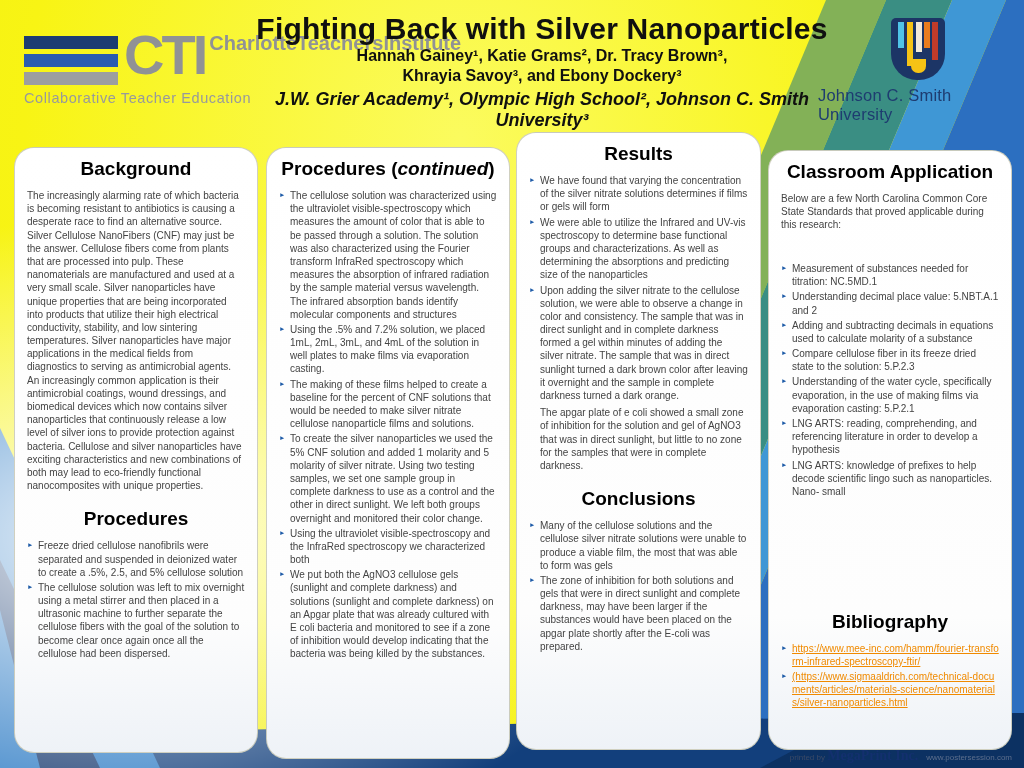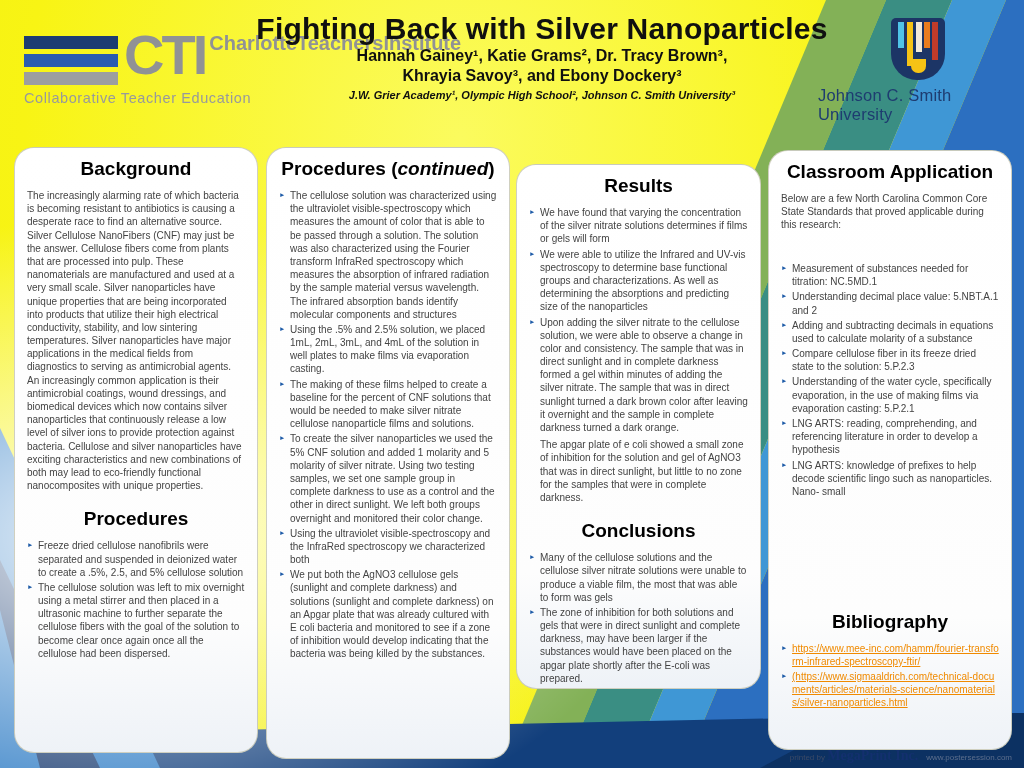--- a/index.html
+++ b/index.html
@@ -8,21 +8,21 @@
     font-family:"Liberation Sans",sans-serif;
     background:radial-gradient(ellipse at 45% 18%, #fbfb5e 0%, var(--poster-yellow,#f8f414) 55%, #efec12 100%);
   }
   #bg-art{position:absolute;left:0;top:0;z-index:0;}
   .glow{position:absolute;left:0;top:0;width:1024px;height:768px;z-index:1;pointer-events:none;
     background:radial-gradient(ellipse at 12% 70%, rgba(255,255,255,.92) 0%, rgba(255,255,255,0) 42%);}
   
   .header-text{position:absolute;left:252px;top:12px;width:580px;text-align:center;z-index:3;color:#101010;}
   .title{font-size:30px;font-weight:bold;letter-spacing:.2px;line-height:1.12;}
   .authors{font-size:16px;font-weight:bold;line-height:1.28;}
-  .affiliations{font-size:11px;font-weight:bold;font-style:italic;margin-top:2px;}
+  .affiliations{font-size:18px;font-weight:bold;font-style:italic;margin-top:2px;}
   
   .cti-wrap{position:absolute;left:24px;top:30px;z-index:3;}
   .cti{display:flex;align-items:flex-start;text-align:right;}
   .cti-bars{display:flex;flex-direction:column;gap:5px;margin-top:6px;}
   .cti-bars div{width:94px;height:13px;}
   .cti-bars .b1{background:var(--logo-navy,#1d3c72);}
   .cti-bars .b2{background:#2a5cb0;}
   .cti-bars .b3{background:#9c9ea0;}
   .cti-acronym{font-size:56px;font-weight:bold;color:var(--logo-gray,#909295);line-height:.88;letter-spacing:-3px;margin:0 4px 0 6px;}
   .cti-words{display:flex;font-size:20px;font-weight:bold;color:var(--logo-gray,#909295);line-height:.98;margin-top:4px;}
@@ -36,21 +36,21 @@
   .shield .s3{left:25px;width:6px;height:30px;background:#f2e9d8;}
   .shield .s4{left:33px;width:6px;height:26px;background:#e87c1e;}
   .shield .s5{left:41px;width:6px;height:38px;background:#c23b2a;}
   .shield .s6{left:20px;top:auto;bottom:7px;width:15px;height:14px;background:#f6c315;border-radius:0 0 7px 7px;}
   .jcsu-name{font-size:16.5px;color:#1e3c70;margin-top:6px;letter-spacing:.2px;}
   
   .card{position:absolute;z-index:2;background:linear-gradient(180deg,#ffffff 0%,#fdfdfd 78%,#eef2f7 100%);
     border:1px solid rgba(170,170,140,.55);border-radius:20px;padding:8px 12px;box-sizing:border-box;overflow:hidden;}
   #card0{left:14px; top:147px;width:244px;height:606px;}
   #card1{left:266px;top:147px;width:244px;height:612px;}
-  #card2{left:516px;top:164px;width:245px;height:525px;}
+  #card2{left:516px;top:132px;width:245px;height:618px;}
   #card3{left:768px;top:150px;width:244px;height:600px;}
   .card h2{font-size:19px;font-weight:bold;color:#000;text-align:center;margin:2px 0 9px;}
   .card h2:not(:first-child){margin-top:16px;}
   .card p{font-size:10px;line-height:1.32;color:#434343;margin:0 0 4px;}
   .card p.indent{padding-left:11px;}
   .card ul{list-style:none;margin:0 0 4px;padding:0;}
   .card li{position:relative;font-size:10px;line-height:1.32;color:#434343;padding-left:11px;margin:0 0 2px;}
   .card li::before{content:"►";position:absolute;left:0;top:2px;font-size:6.5px;color:var(--bullet-blue,#1f5ca8);}
   .it{font-style:italic;}
   .link{color:var(--link-orange,#f08a00);text-decoration:underline;word-break:break-all;cursor:pointer;}
@@ -119,21 +119,21 @@
       <h2><span>Procedures</span></h2>
       <ul>
         <li>Freeze dried cellulose nanofibrils were separated and suspended in deionized water to create a .5%, 2.5, and 5% cellulose solution</li>
         <li>The cellulose solution was left to mix overnight using a metal stirrer and then placed in a ultrasonic machine to further separate the cellulose fibers with the goal of the solution to become clear once again once all the cellulose had been dispersed.</li>
       </ul>
     </div>
   <div class="card" id="card1">
       <h2><span>Procedures (</span><span class="it">continued</span><span>)</span></h2>
       <ul>
         <li>The cellulose solution was characterized using the ultraviolet visible-spectroscopy which measures the amount of color that is able to be passed through a solution. The solution was also characterized using the Fourier transform InfraRed spectroscopy which measures the absorption of infrared radiation by the sample material versus wavelength. The infrared absorption bands identify molecular components and structures</li>
-        <li>Using the .5% and 2.5% solution, we placed 1mL, 2mL, 3mL, and 4mL of the solution in well plates to make films via evaporation casting.</li>
+        <li>Using the .5% and 7.2% solution, we placed 1mL, 2mL, 3mL, and 4mL of the solution in well plates to make films via evaporation casting.</li>
         <li>The making of these films helped to create a baseline for the percent of CNF solutions that would be needed to make silver nitrate cellulose nanoparticle films and solutions.</li>
         <li>To create the silver nanoparticles we used the 5% CNF solution and added 1 molarity and 5 molarity of silver nitrate. Using two testing samples, we set one sample group in complete darkness to use as a control and the other in direct sunlight. We left both groups overnight and monitored their color change.</li>
         <li>Using the ultraviolet visible-spectroscopy and the InfraRed spectroscopy we characterized both</li>
         <li>We put both the AgNO3 cellulose gels (sunlight and complete darkness) and solutions (sunlight and complete darkness) on an Apgar plate that was already cultured with E coli bacteria and monitored to see if a zone of inhibition would develop indicating that the bacteria was being killed by the substances.</li>
       </ul>
     </div>
   <div class="card" id="card2">
       <h2><span>Results</span></h2>
       <ul>
         <li>We have found that varying the concentration of the silver nitrate solutions determines if films or gels will form</li>

